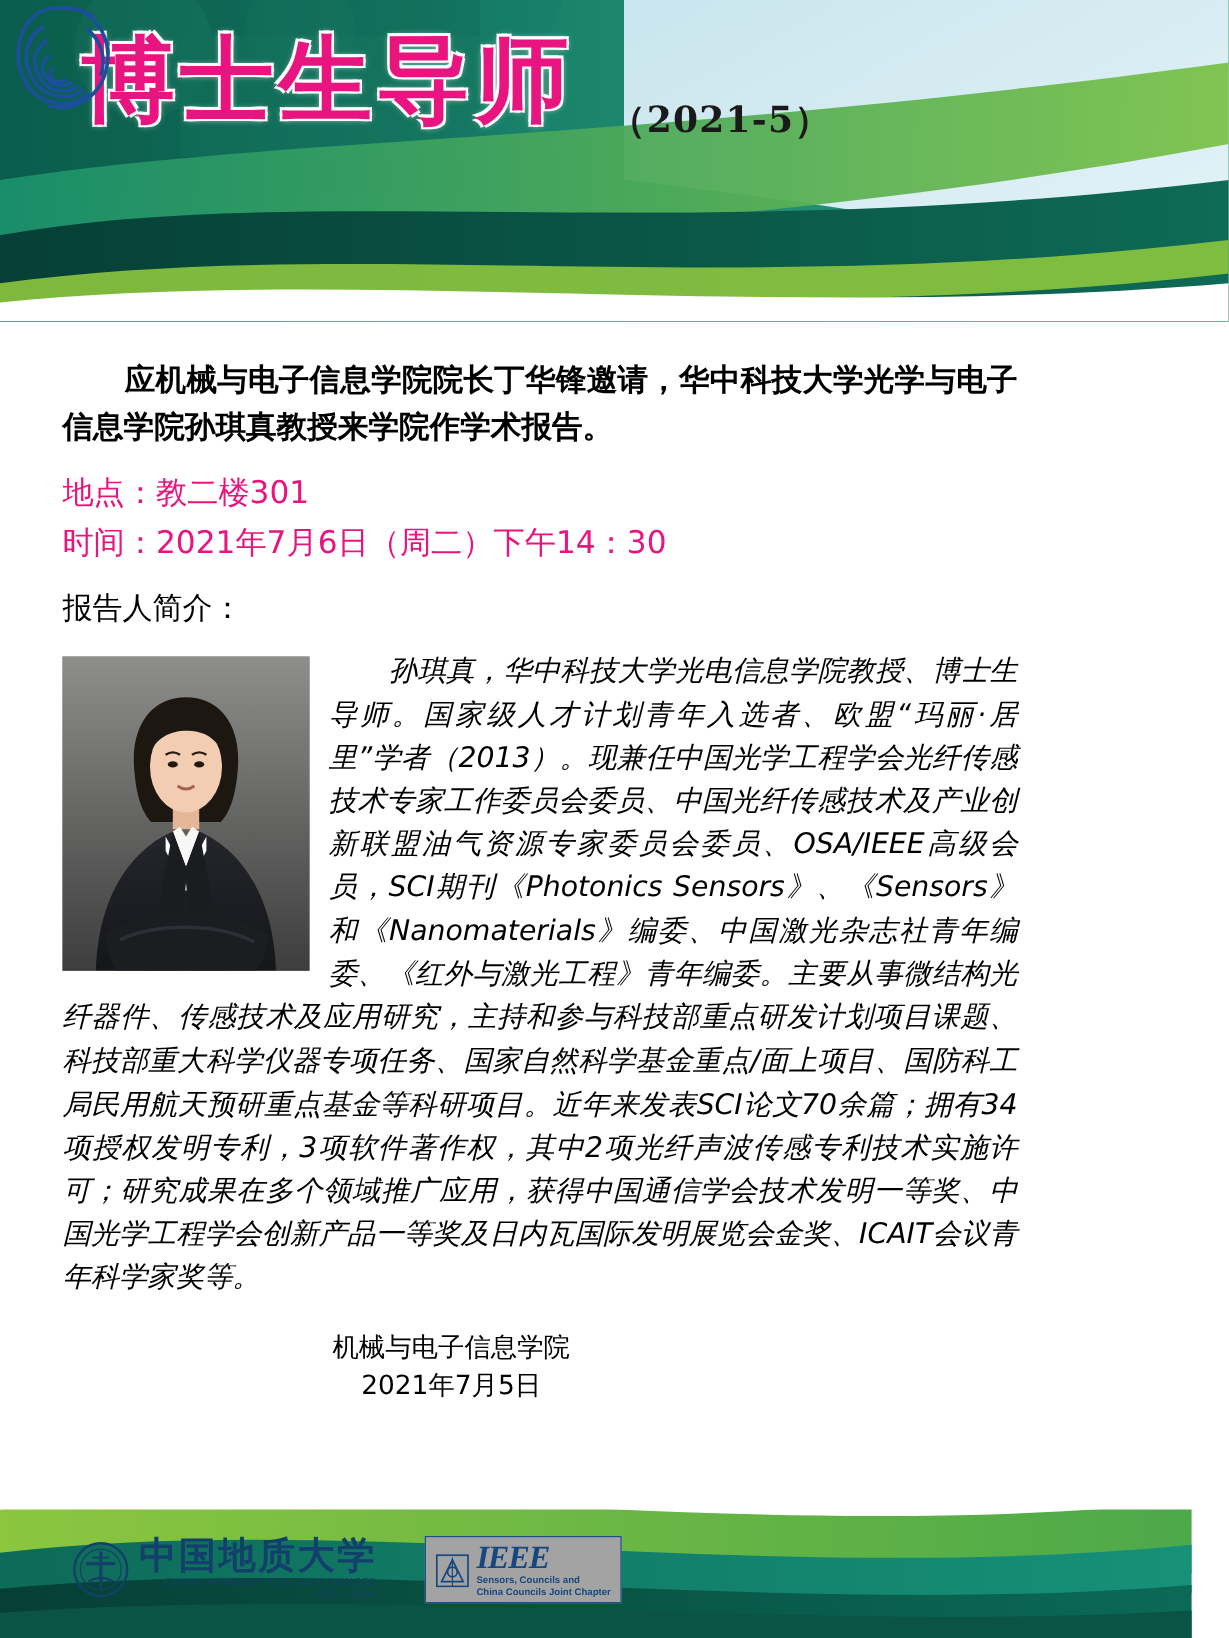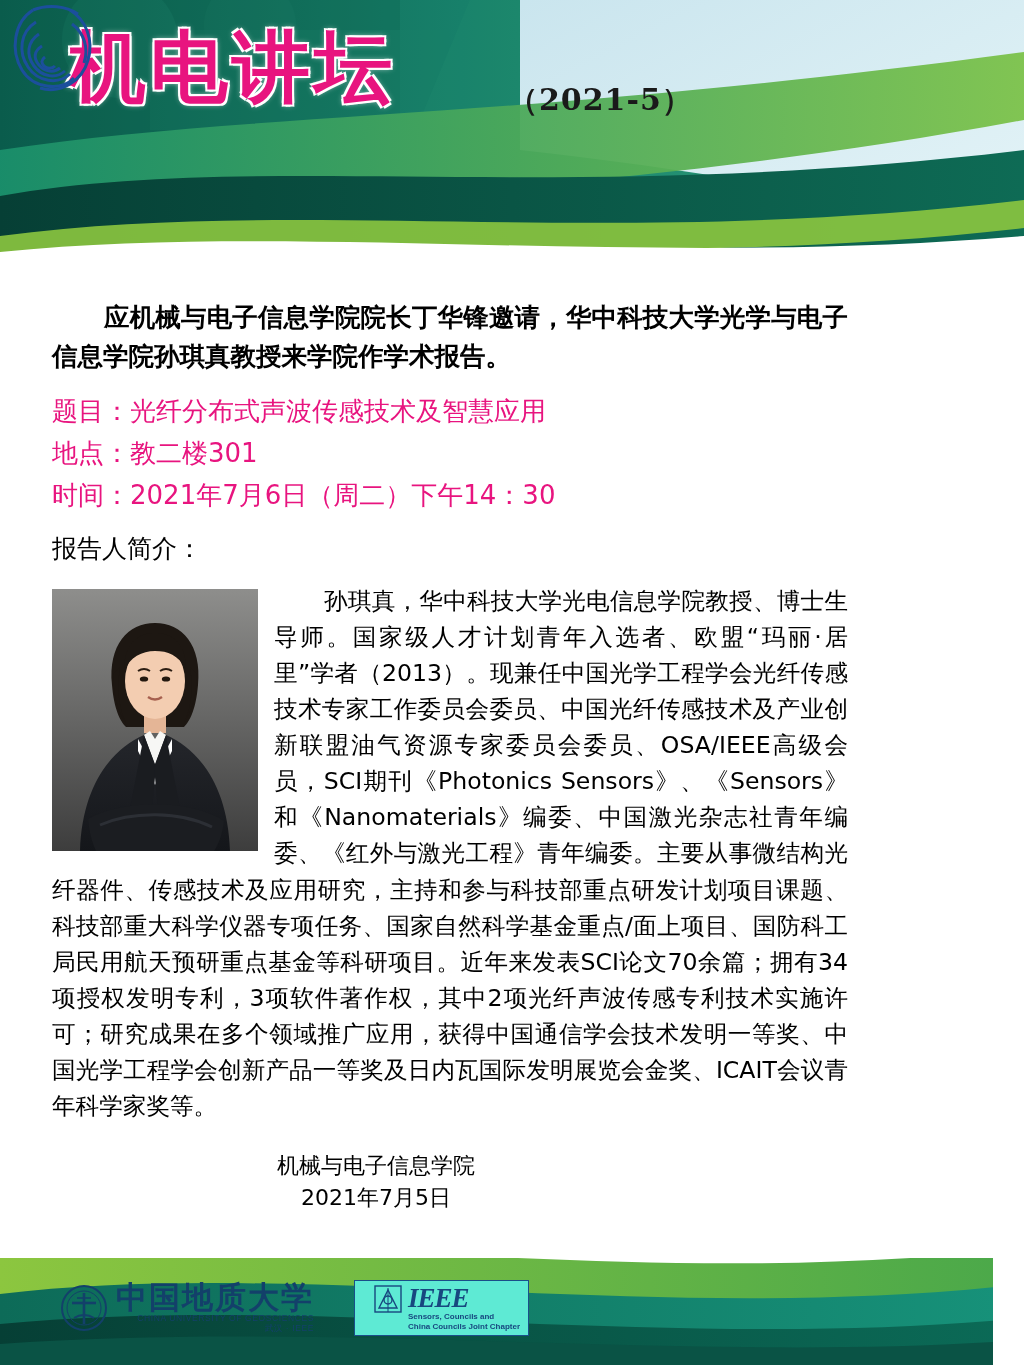--- a/index.html
+++ b/index.html
@@ -88,21 +88,21 @@
   }
 
   .bio-body {
     font-family: "DejaVu Sans", sans-serif;
     font-size: 23.6px;
     color: #000000;
     line-height: 1.53;
     text-align: justify;
   }
   .bio-body p { margin: 0; }
-  .bio-body .first { text-indent: 50px; }
+  .bio-body .first { text-indent: 50px; font-style: italic; }
 
   .portrait {
     float: left;
     width: 206px;
     height: 262px;
     margin: 6px 16px 4px 0;
     border: 0;
     background: linear-gradient(#7a7a78, #4a4a4a);
     position: relative;
     overflow: hidden;
@@ -149,24 +149,25 @@
   .cug-text-en {
     font-family: "Liberation Sans", sans-serif;
     font-size: 8.5px;
     color: #13406a;
     letter-spacing: 0.6px;
     text-align: right;
   }
 
   .ieee-box {
     border: 1.5px solid #1a4f8a;
-    padding: 4px 8px 3px 19px;
+    padding: 4px 8px 3px 8px;
     display: flex;
+    align-items: center;
     gap: 6px;
-    background: #5eead4;
+    background: #a3a3a3;
   }
   .ieee-word {
     font-family: "Liberation Serif", serif;
     font-style: italic;
     font-weight: bold;
     font-size: 27px;
     color: #17477f;
     letter-spacing: -1px;
     line-height: 1;
   }
@@ -217,21 +218,21 @@
 
     <path d="M0 150 C250 112 520 120 1024 52 L1024 120 C650 190 330 196 0 232 Z" fill="url(#gMid)" opacity="0.95"></path>
 
     <path d="M0 196 C260 150 560 206 1024 150 L1024 268 L0 268 Z" fill="url(#gDark)"></path>
 
     <path d="M0 236 C300 196 600 250 1024 200 L1024 228 C620 274 300 226 0 262 Z" fill="#8cc63f" opacity="0.9"></path>
 
     <path d="M0 252 C300 222 640 268 1024 236 L1024 268 L0 268 Z" fill="#ffffff"></path>
   </svg>
 
-  <div class="banner-title">机电讲坛</div>
+  <div class="banner-title">博士生导师</div>
   <div class="banner-edition">（2021-5）</div>
 
   <svg class="logo-65" viewBox="0 0 110 118">
     <g fill="none" stroke="#1b4f9c" stroke-width="3">
       <path d="M33 10 C14 22 10 50 22 70 C33 88 60 92 74 78"></path>
       <path d="M36 22 C20 32 18 52 28 67 C38 82 58 85 70 74"></path>
       <path d="M39 34 C27 42 26 55 34 66 C42 77 56 79 65 71"></path>
       <path d="M42 46 C34 51 33 58 39 65 C45 72 54 73 60 68"></path>
       <path d="M45 57 C41 60 41 63 44 66 C47 69 52 69 55 66"></path>
       <path d="M33 10 C48 4 66 6 78 14"></path>
@@ -239,21 +240,20 @@
       <path d="M72 24 C84 33 89 48 84 63"></path>
     </g>
     <rect x="0" y="0" width="110" height="118" fill="none"></rect>
   </svg>
 </div>
 
 <div class="content">
 
   <p class="para-intro">应机械与电子信息学院院长丁华锋邀请，华中科技大学光学与电子信息学院孙琪真教授来学院作学术报告。</p>
 
-  <div class="field-line">题目：光纤分布式声波传感技术及智慧应用</div>
   <div class="field-line">地点：教二楼301</div>
   <div class="field-line">时间：2021年7月6日（周二）下午14：30</div>
 
   <div class="bio-head">报告人简介：</div>
 
   <div class="bio-body">
     <div class="portrait">
       <svg width="206" height="262" viewBox="0 0 206 262">
         <defs>
           <linearGradient id="bg" x1="0" y1="0" x2="0" y2="1">

